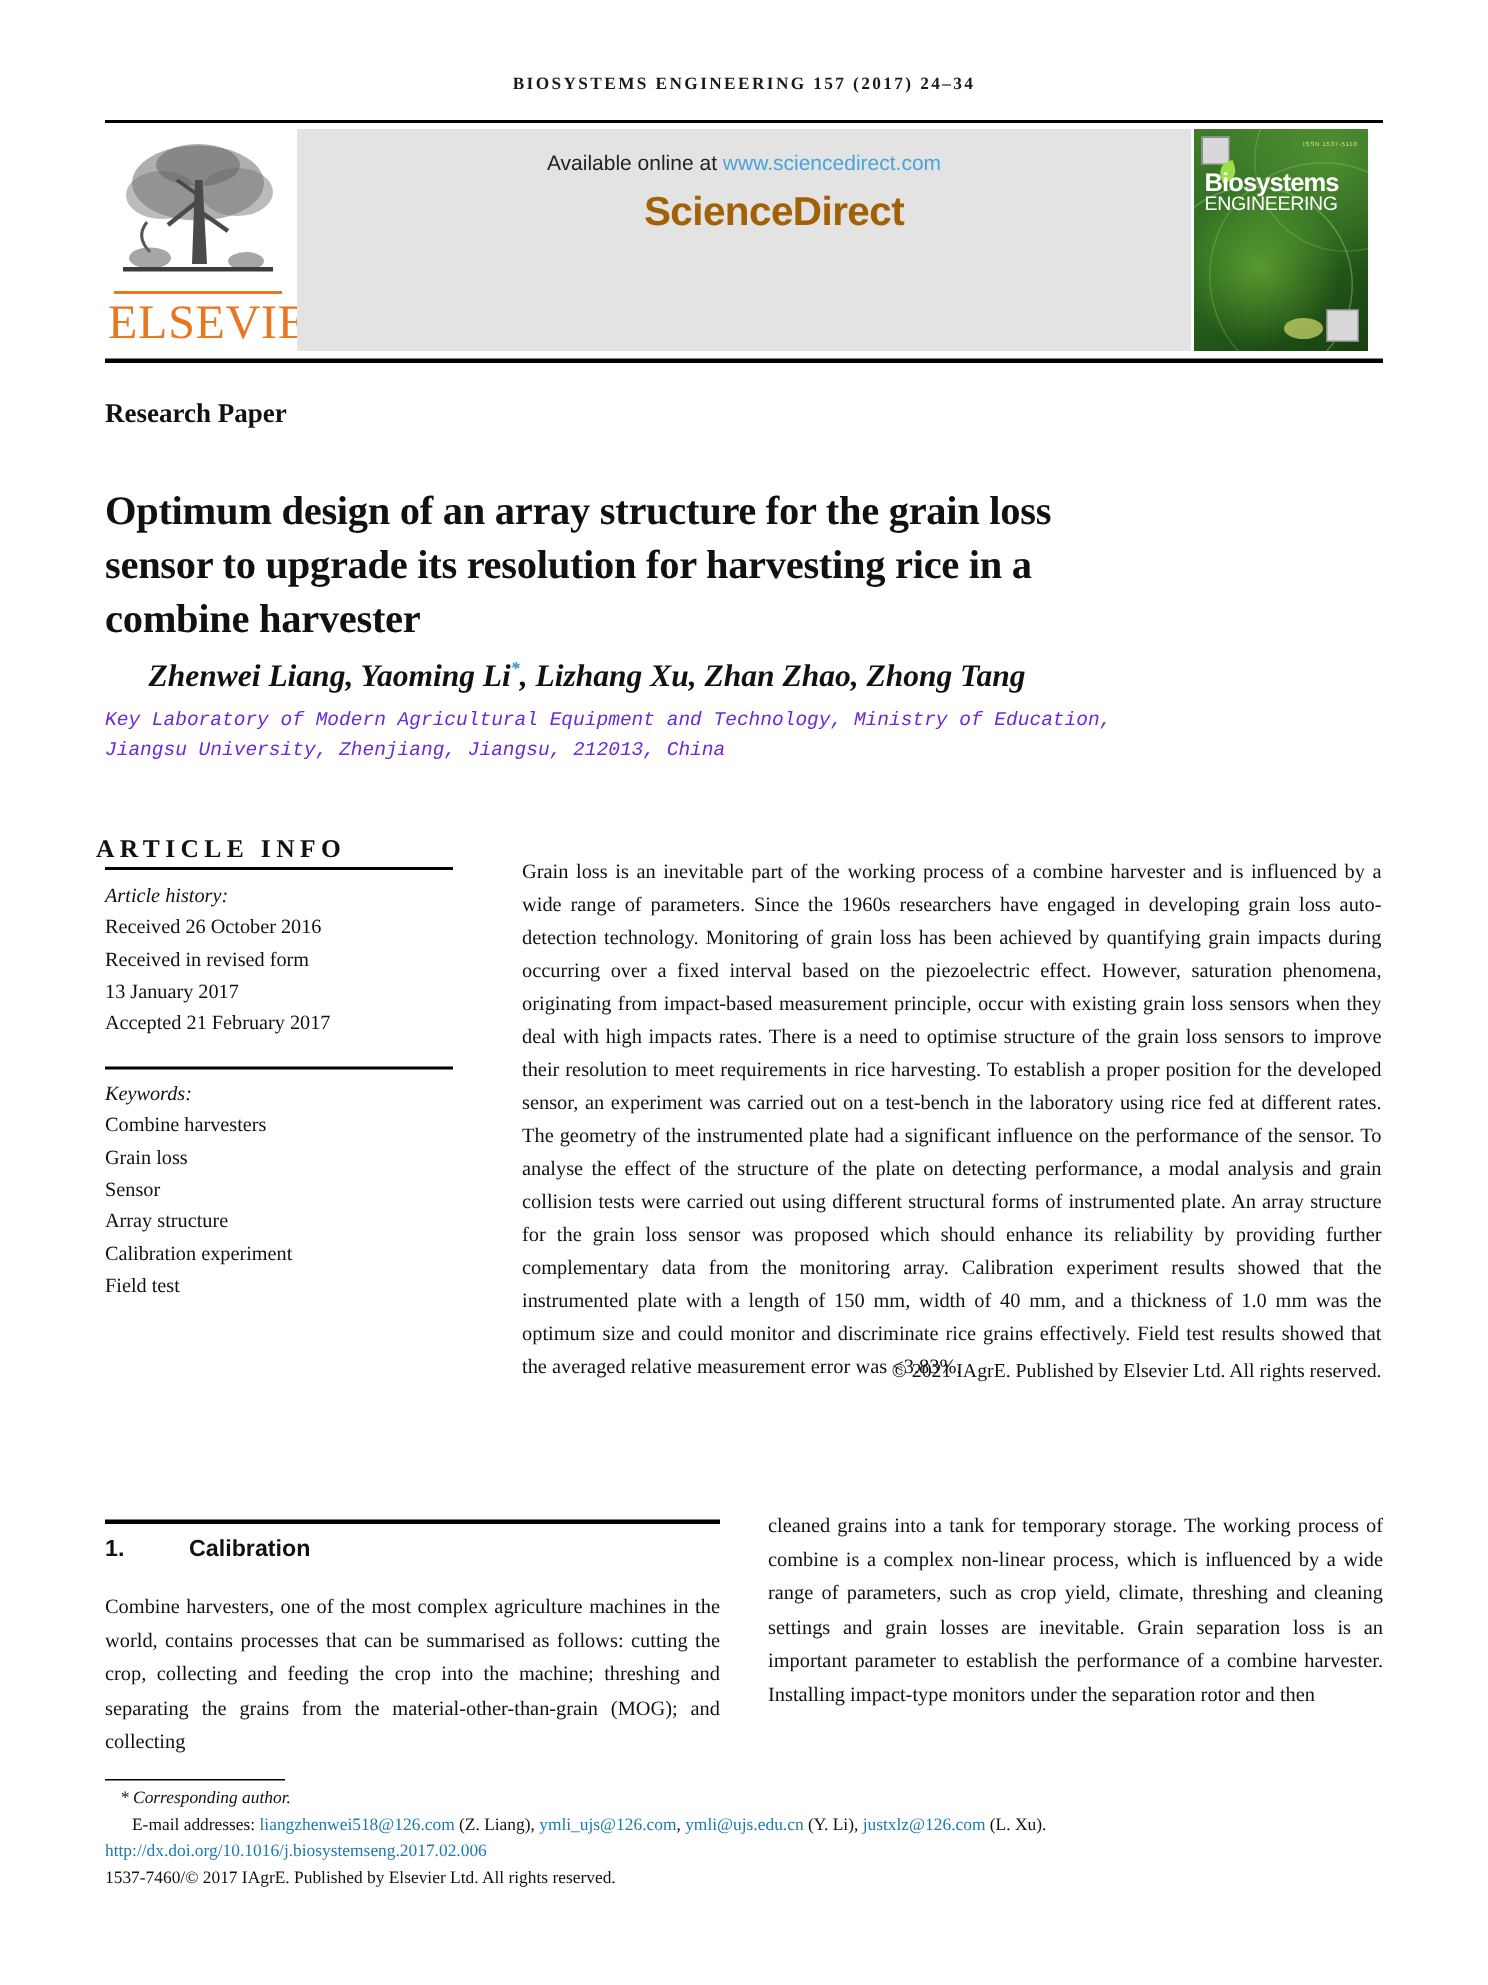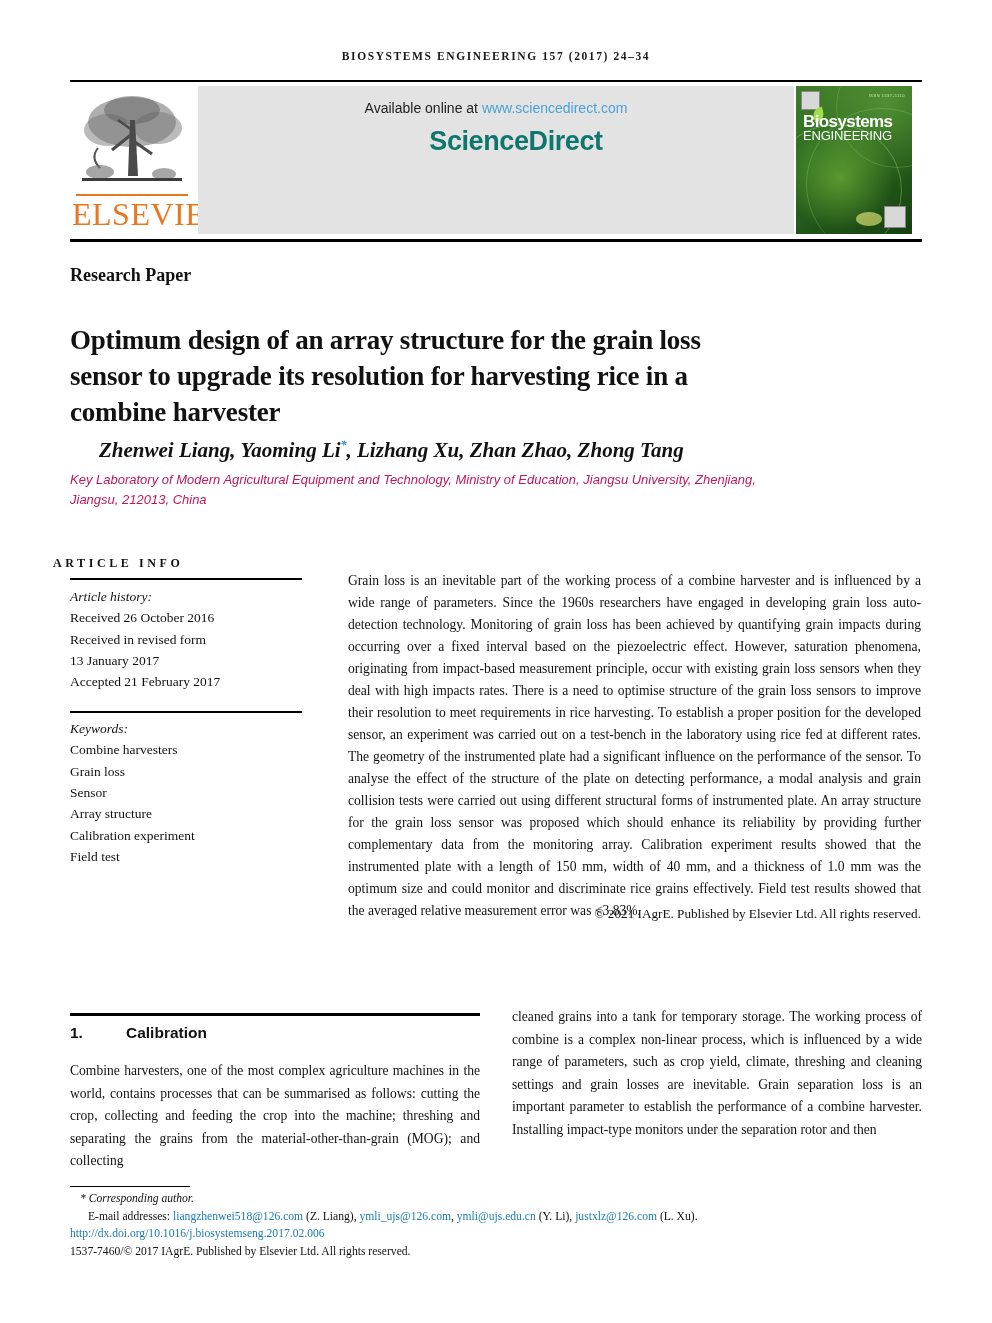--- a/index.html
+++ b/index.html
@@ -110,21 +110,21 @@
     color: #4aa3d8;
   }
   .sd-logo {
     position: absolute;
     left: 0; top: 40px;
     width: 636px;
     text-align: center;
     font-family: "Liberation Sans", sans-serif;
     font-size: 27px;
     font-weight: bold;
-    color: #0f766e;
+    color: #a16207;
     letter-spacing: -0.4px;
   }
   .sd-homepage {
     position: absolute;
     left: 0; top: 108px;
     width: 596px;
     text-align: center;
     font-family: "Liberation Sans", sans-serif;
     font-size: 12.5px;
     letter-spacing: 0.9px;
@@ -284,33 +284,33 @@
   }
   .authors sup {
     color: #2a8fc4;
     font-size: 12px;
     vertical-align: super;
   }
   .affiliation {
     position: absolute;
     left: 70px; top: 470px;
     width: 700px;
-    font-family: Liberation Sans, sans-serif;
+    font-family: Liberation Mono, monospace;
     font-size: 13px;
     font-style: italic;
     line-height: 1.55;
-    color: #be185d;
+    color: #6d28d9;
   }
 
   
   .ai-head {
     position: absolute;
-    left: 53px; top: 556px;
-    font-family: "Liberation Serif", serif;
-    font-size: 12px;
+    left: 64px; top: 556px;
+    font-family: "Liberation Serif", serif;
+    font-size: 17px;
     font-weight: bold;
     letter-spacing: 3.6px;
     color: #111;
   }
   .ai-rule1 {
     position: absolute;
     left: 70px; top: 578px;
     width: 232px; height: 2px;
     background: #000;
   }

